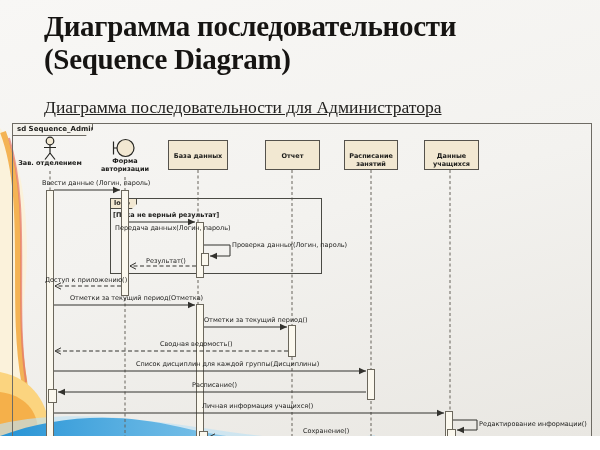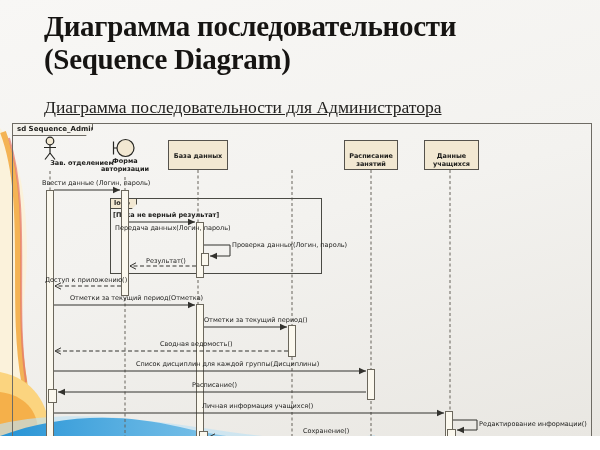--- a/index.html
+++ b/index.html
@@ -150,20 +150,21 @@
       <div class="msg-label" style="left: 479px; top: 420px;">Редактирование информации()</div>
       <div class="msg-label" style="left: 303px; top: 427px;">Сохранение()</div>
     </div>
   <svg id="svg-icons" class="layer" viewBox="0 0 600 450">
       <circle cx="50" cy="141" r="3.8" fill="#f2e8d2" stroke="#262622" stroke-width="1.2"></circle>
       <path d="M 50 145 V 153 M 44 147.5 H 56 M 50 153 L 45 159.5 M 50 153 L 55 159.5" fill="none" stroke="#262622" stroke-width="1.2"></path>
       <circle cx="125.5" cy="148" r="8.5" fill="#f2e8d2" stroke="#262622" stroke-width="1.2"></circle>
       <path d="M 113.5 141.5 V 154.5 M 113.5 148 H 117" fill="none" stroke="#262622" stroke-width="1.2"></path>
     </svg>
   <div id="head-layer" class="layer-div">
-      <div class="ll-label" style="left: 14px; top: 160px; width: 72px; padding-left: 32px;">Зав. отделением</div>
+      <div class="ll-label" style="left: 14px; top: 160px; width: 72px;">Зав. отделением</div>
       <div class="ll-label" style="left: 97px; top: 158px; width: 56px;">Форма авторизации</div>
       <div class="head-box" style="left: 168px; top: 140px; width: 60px; height: 30px;">База данных</div>
+      <div class="head-box" style="left: 265px; top: 140px; width: 55px; height: 30px;">Отчет</div>
       <div class="head-box" style="left: 344px; top: 140px; width: 54px; height: 30px;">Расписание занятий</div>
       <div class="head-box" style="left: 424px; top: 140px; width: 55px; height: 30px;">Данные учащихся</div>
     </div>
 
 </div>
 
 </body></html>

